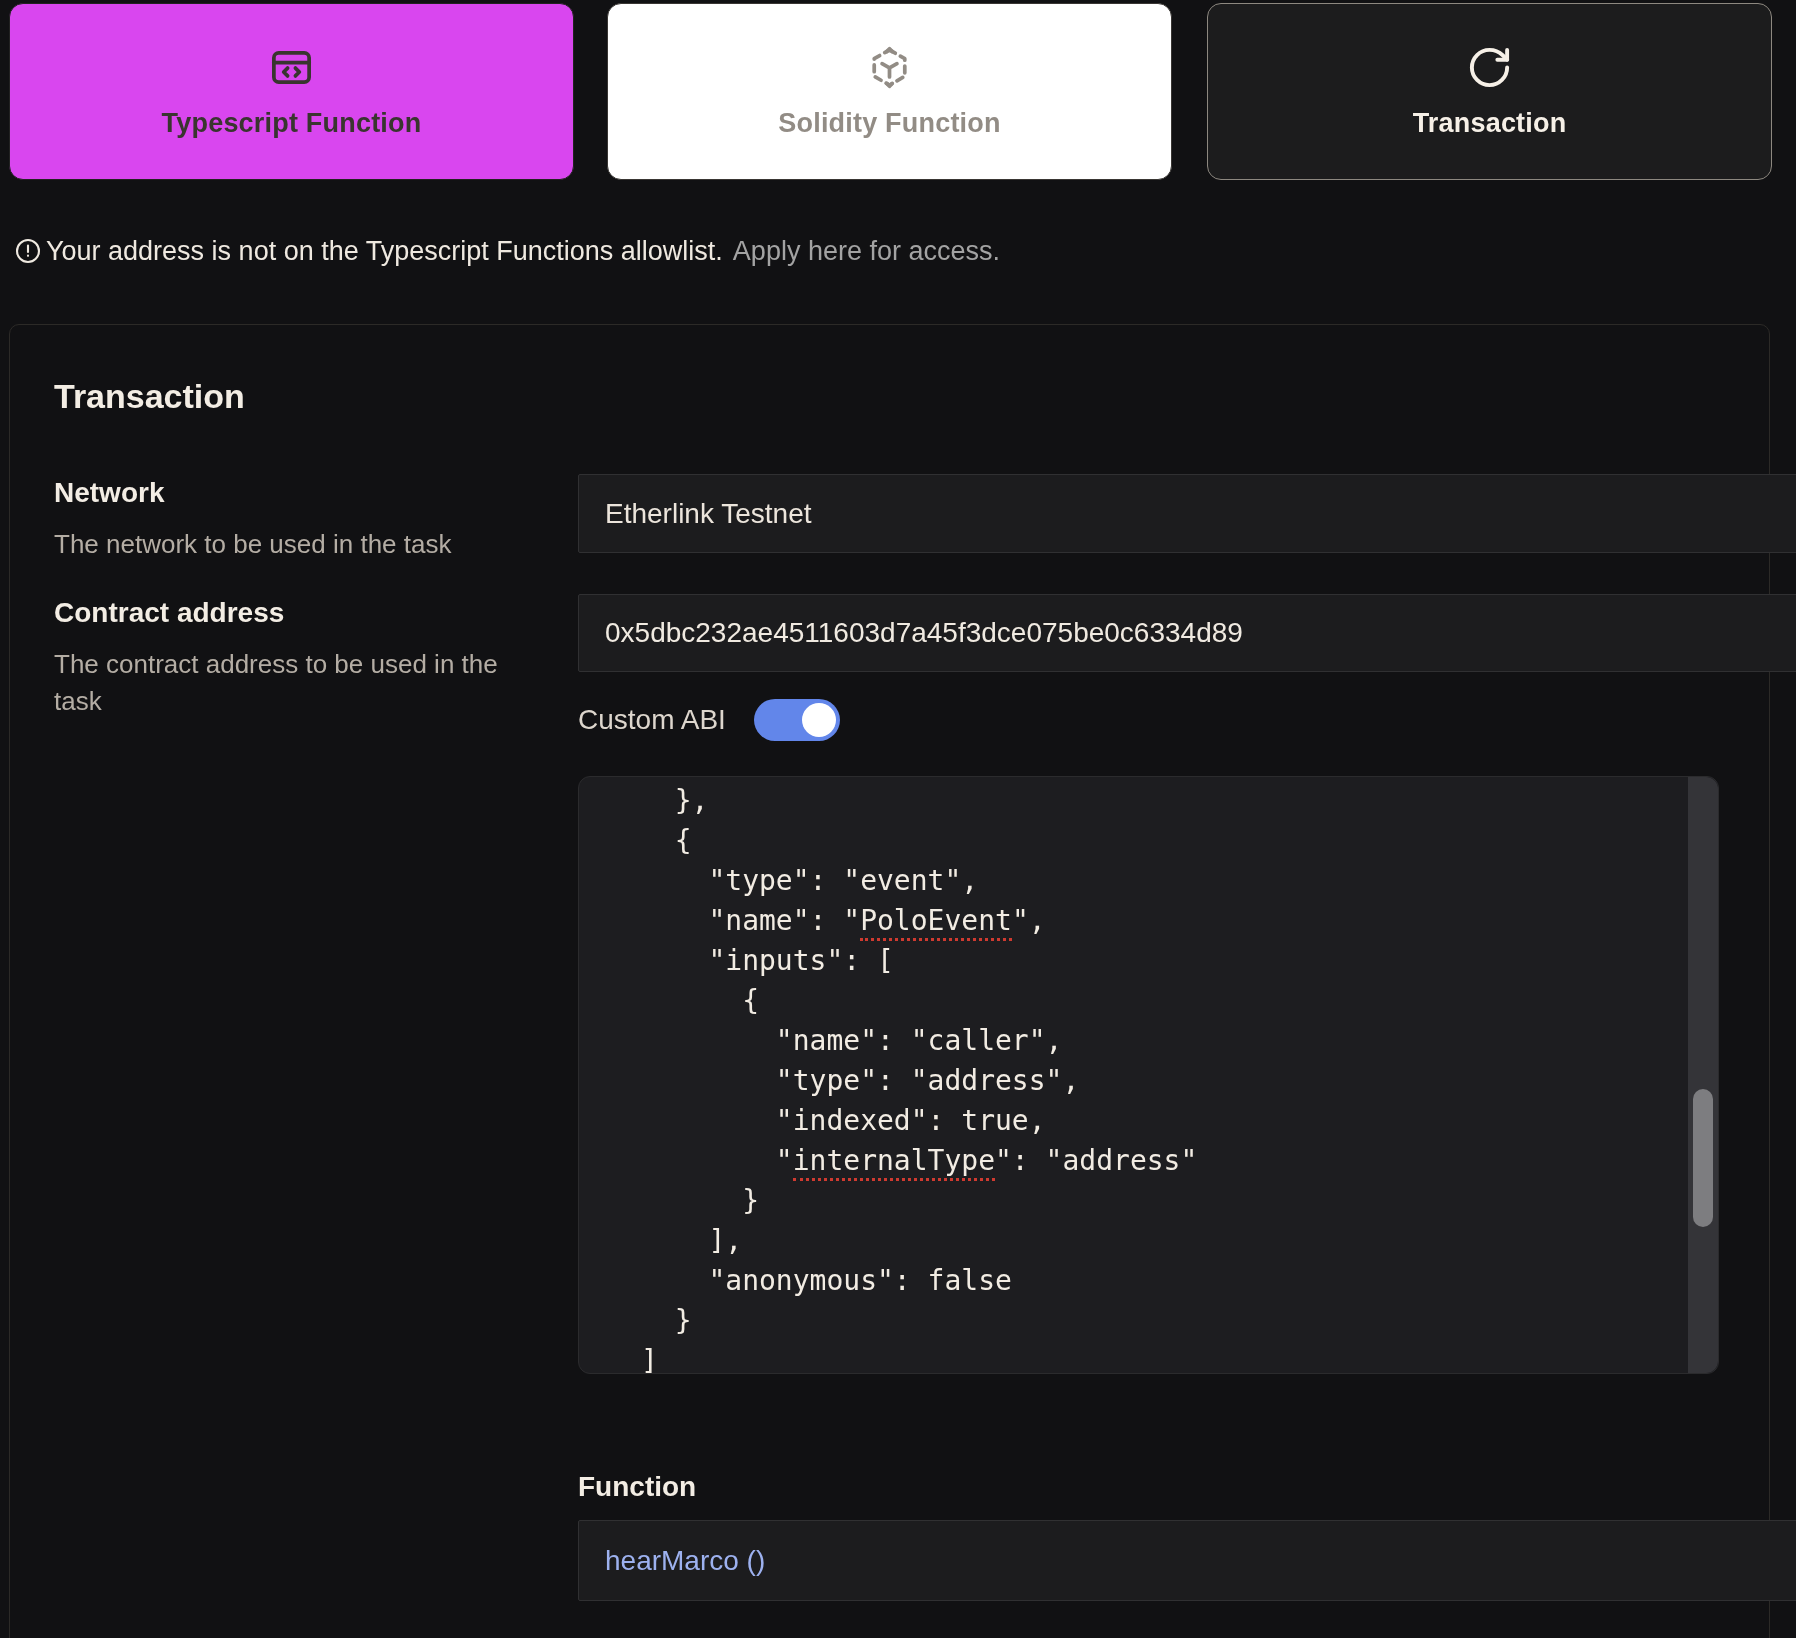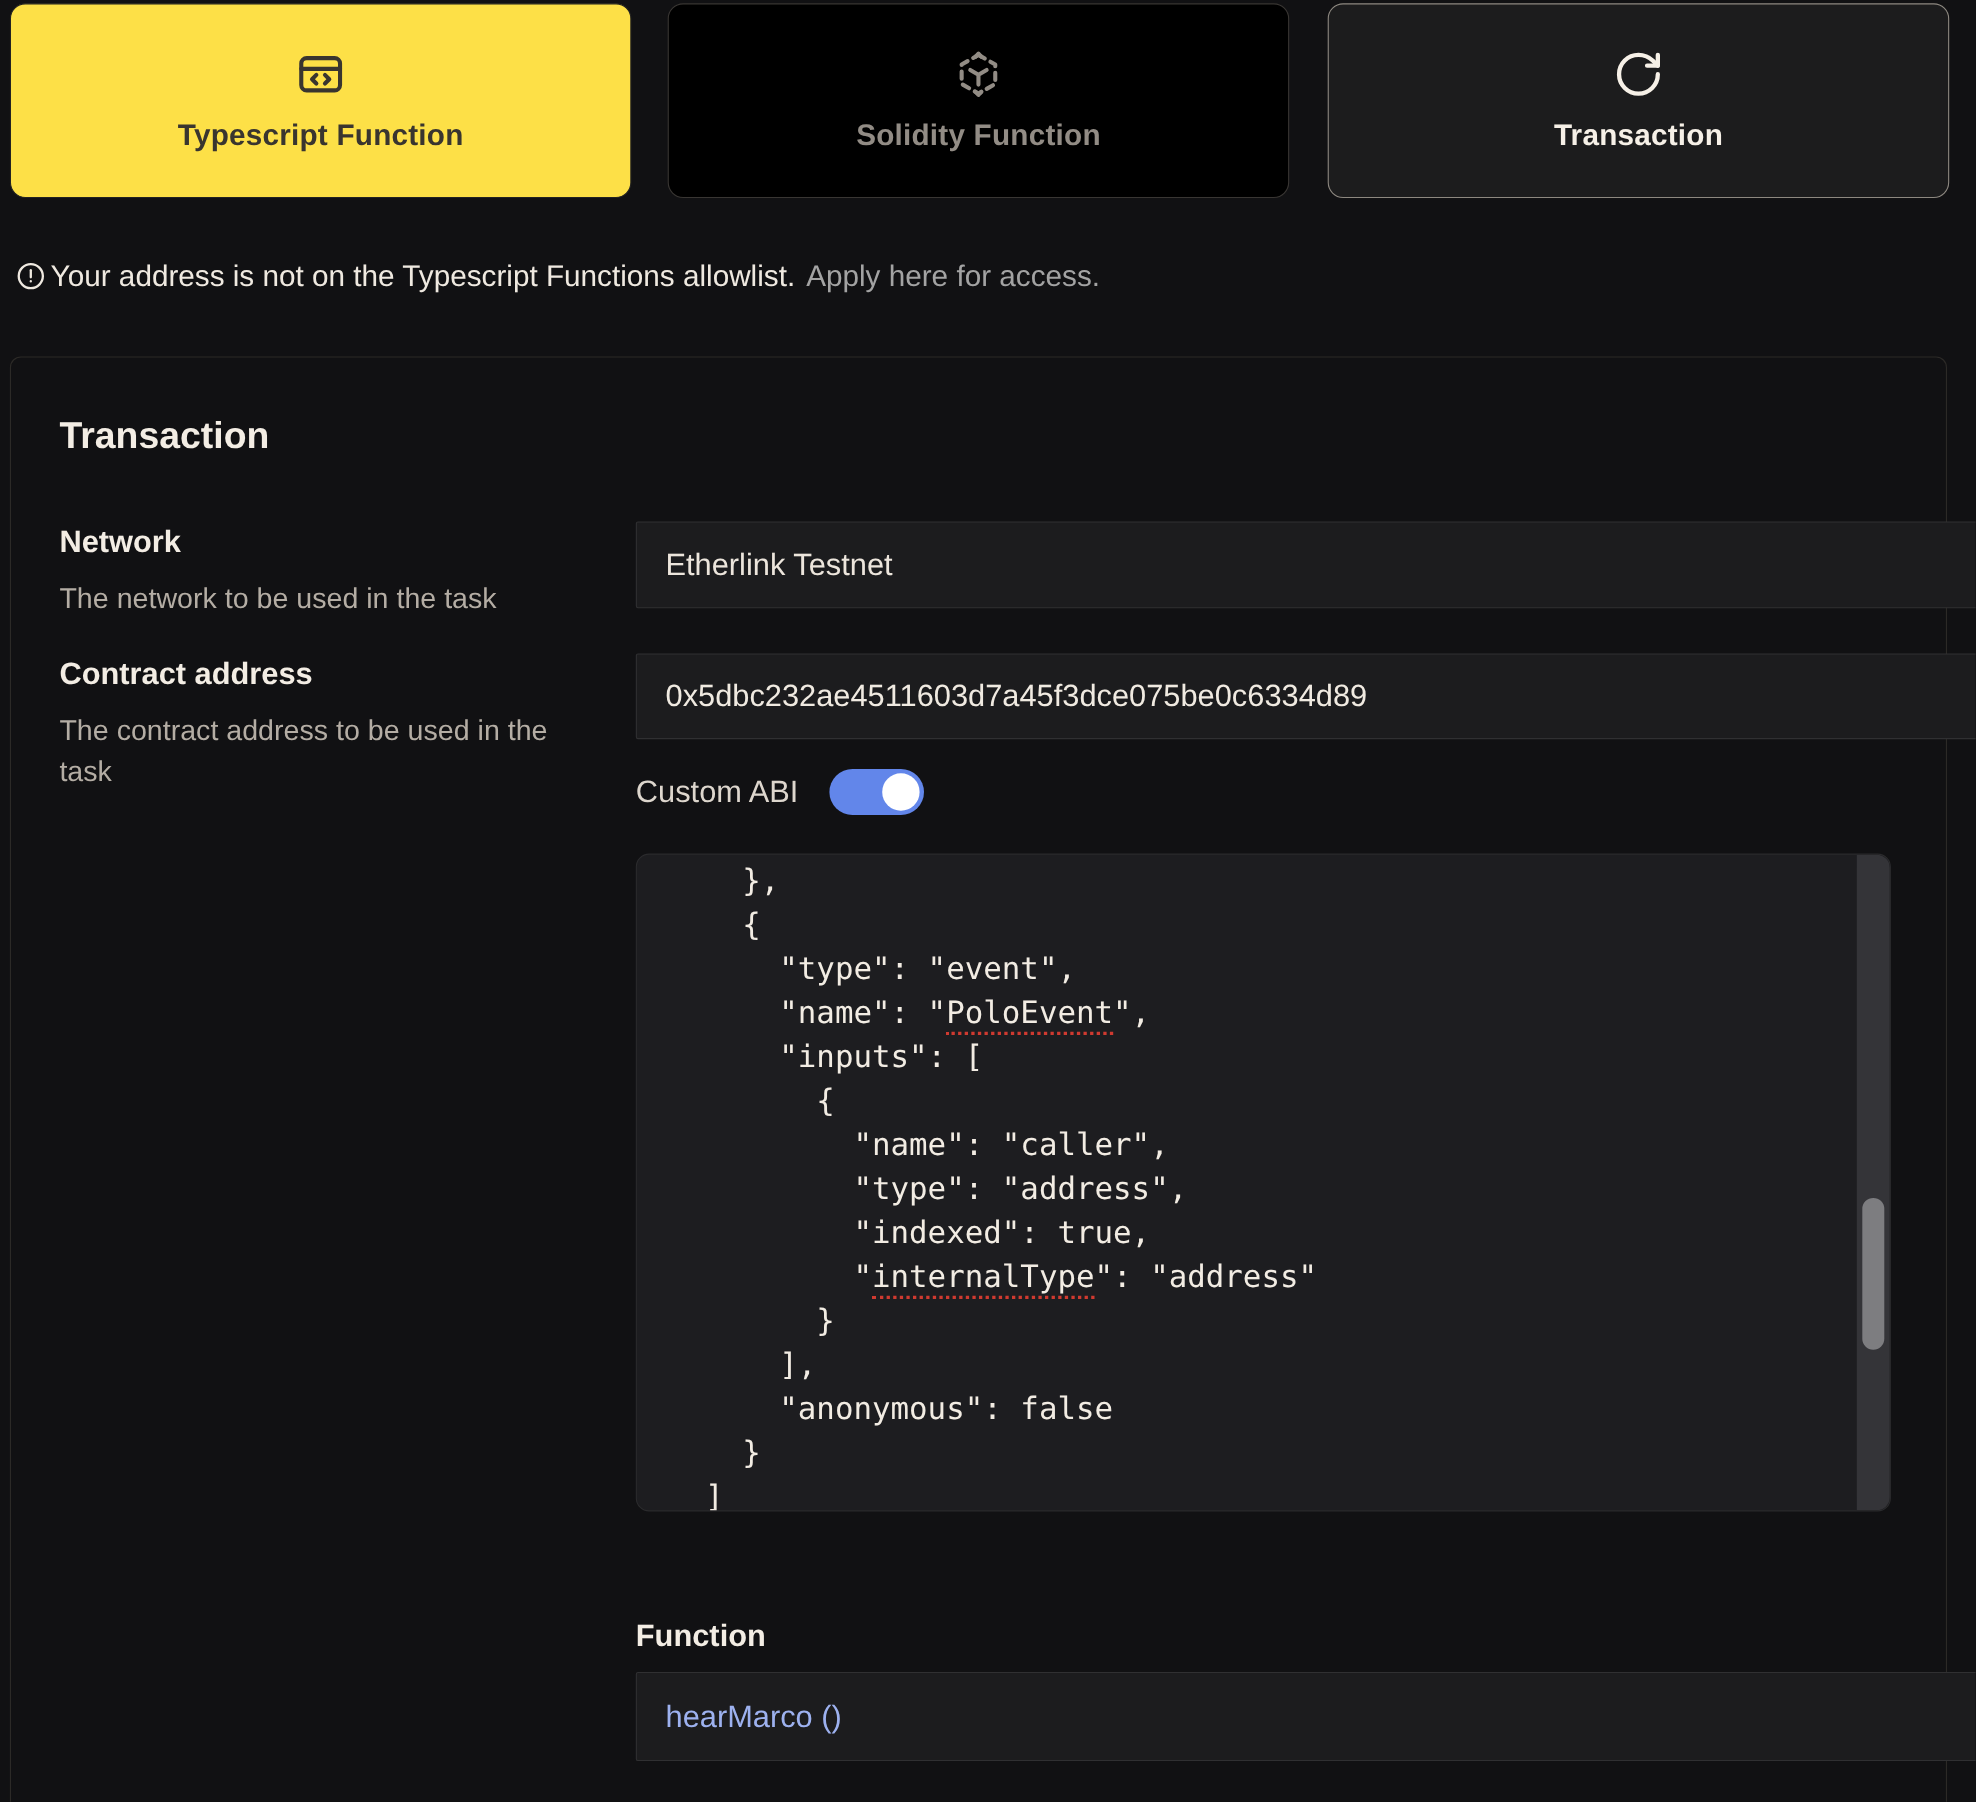--- a/index.html
+++ b/index.html
@@ -14,22 +14,22 @@
 
   
   .tabcard {
     position: absolute; top: 3px; height: 177px; width: 565px;
     border-radius: 14px; background: #1a1a1b; border: 1.5px solid #2a2a28;
     display: flex; flex-direction: column; align-items: center; justify-content: center;
     gap: 17px; cursor: pointer;
   }
   .tabcard .ticon { width: 47px; height: 47px; display: block; }
   .tabcard .tlabel { font-size: 27px; font-weight: bold; letter-spacing: .2px; }
-  .tabcard.state-disabled { background: #fde047; border-color: #222221; color: #39352f; cursor: default; }
-  .tabcard.state-default  { background: #000000; border-color: #393633; color: #928c85; }
+  .tabcard.state-disabled { background: #d946ef; border-color: #222221; color: #39352f; cursor: default; }
+  .tabcard.state-default  { background: #ffffff; border-color: #393633; color: #928c85; }
   .tabcard.state-selected { background: #1c1c1d; border-color: #8d8880; color: #f6f0e7; }
   .tc1 { left: 9px; }  .tc2 { left: 607px; }  .tc3 { left: 1207px; }
 
   
   .alert-row {
     position: absolute; left: 14px; top: 235px; height: 32px;
     display: flex; align-items: center; gap: 4px;
   }
   .alert-row .aicon { width: 28px; height: 28px; color: #efe9e0; flex: none; }
   .alert-row .atext { font-size: 27px; color: #efe9e0; }

